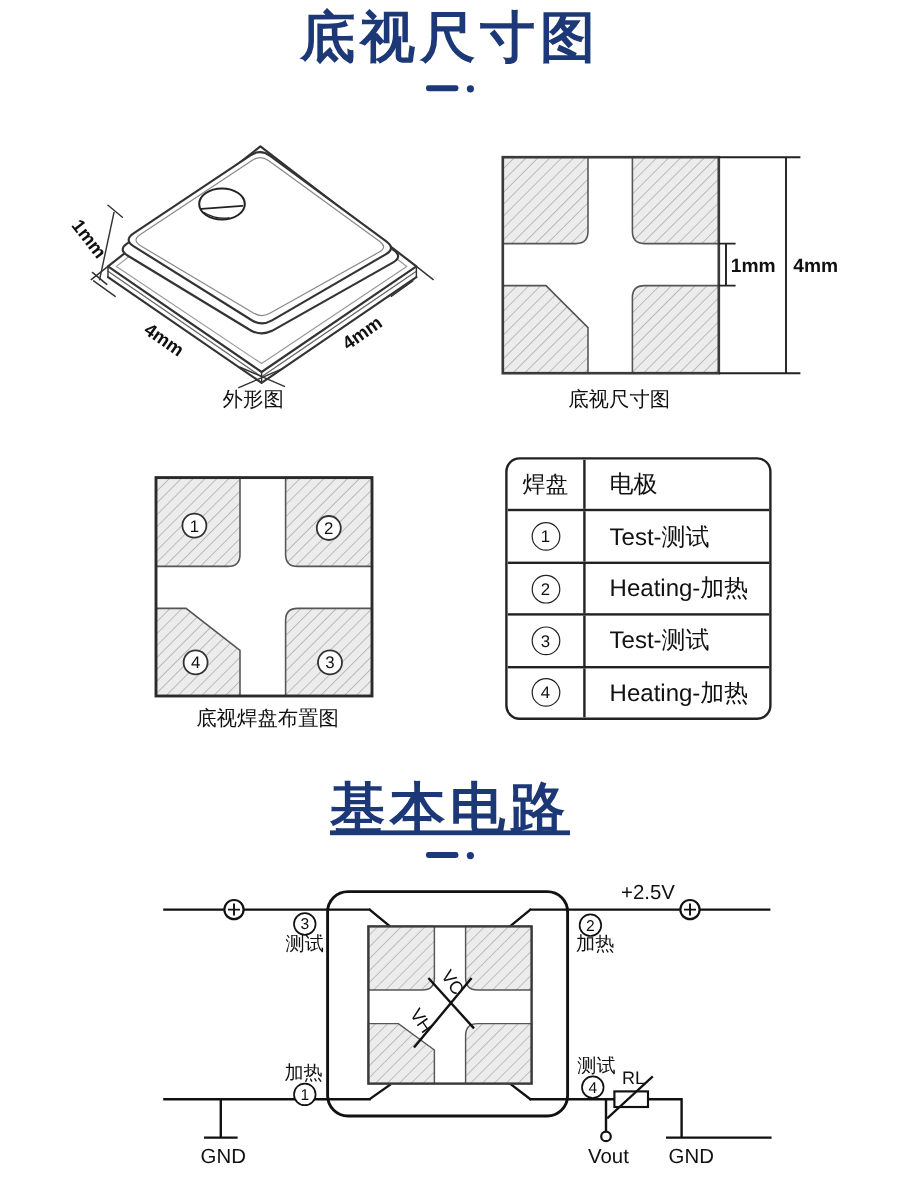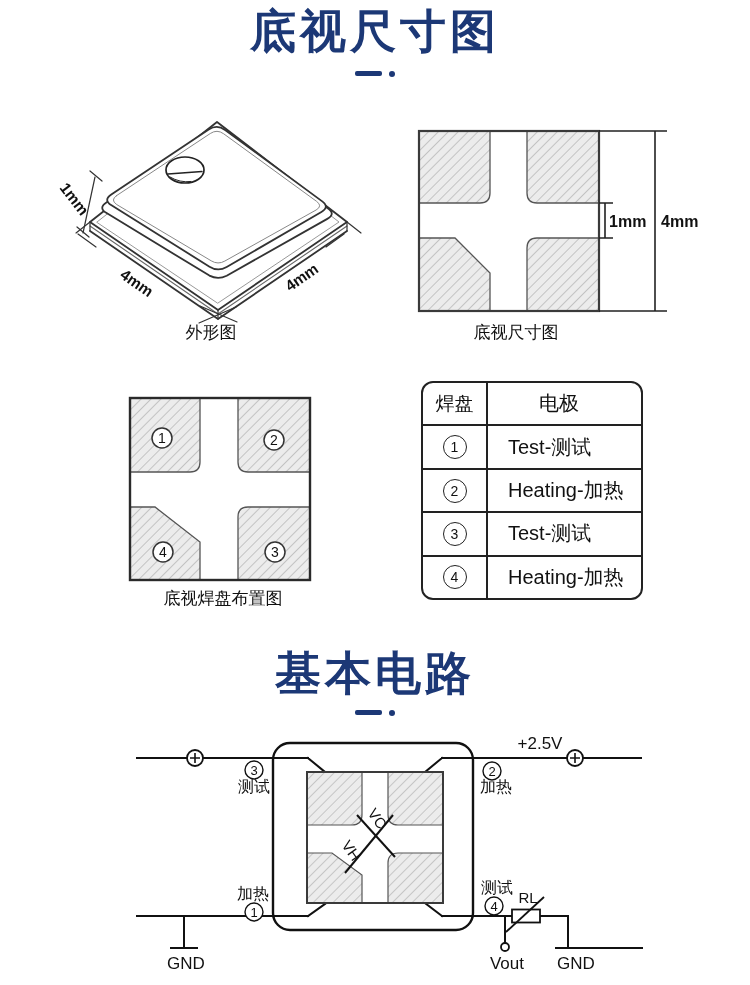--- a/index.html
+++ b/index.html
@@ -17,21 +17,21 @@
   .u-dot  { display:inline-block; width:6px;  height:6px; background:#1c3876; border-radius:50%; margin-left:7px; vertical-align:top; }
   .fig { position:absolute; }
   svg text { fill:#111; }
   
   .pad-table {
     position:absolute; left:421px; top:381px; width:222px; height:219px;
     border:2.5px solid #222; border-radius:12px; overflow:hidden;
     display:flex; flex-direction:column; background:#fff; box-sizing:border-box;
   }
   .pt-row { flex:1; display:flex; align-items:stretch; border-top:2px solid #222; }
-  .pt-row:first-child { border-top:none;gap:31px; }
+  .pt-row:first-child { border-top:none; }
   .pt-c1 {
     width:63px; border-right:2px solid #222; display:flex;
     align-items:center; justify-content:center; font-size:19px; color:#111;
   }
   .pt-c2 {
     flex:1; display:flex; align-items:center; padding-left:20px;
     font-size:20px; color:#111;
   }
   .numcircle {
     width:24px; height:24px; border:1.6px solid #222; border-radius:50%;
@@ -158,21 +158,21 @@
       <div class="pt-c2">Test-测试</div>
     </div>
     <div class="pt-row">
       <div class="pt-c1">
           <span class="numcircle">4</span>
         </div>
       <div class="pt-c2">Heating-加热</div>
     </div>
   </div>
 
-  <div class="sec-title" style="top:648px;">基本电路</div>
+  <div class="sec-title" style="top:648px;text-decoration:underline;">基本电路</div>
   <div class="underline-row" style="top:710px;">
     <span class="u-dash"></span><span class="u-dot"></span>
   </div>
 
   <svg class="fig" style="left:0px; top:730px;" width="750" height="255" viewBox="0 0 750 255">
     <defs>
       <pattern id="hatchD" width="7" height="7" patternUnits="userSpaceOnUse" patternTransform="rotate(45)">
         <rect width="7" height="7" fill="#ececec"></rect>
         <line x1="0" y1="0" x2="0" y2="7" stroke="#adadad" stroke-width="1.2"></line>
       </pattern>

